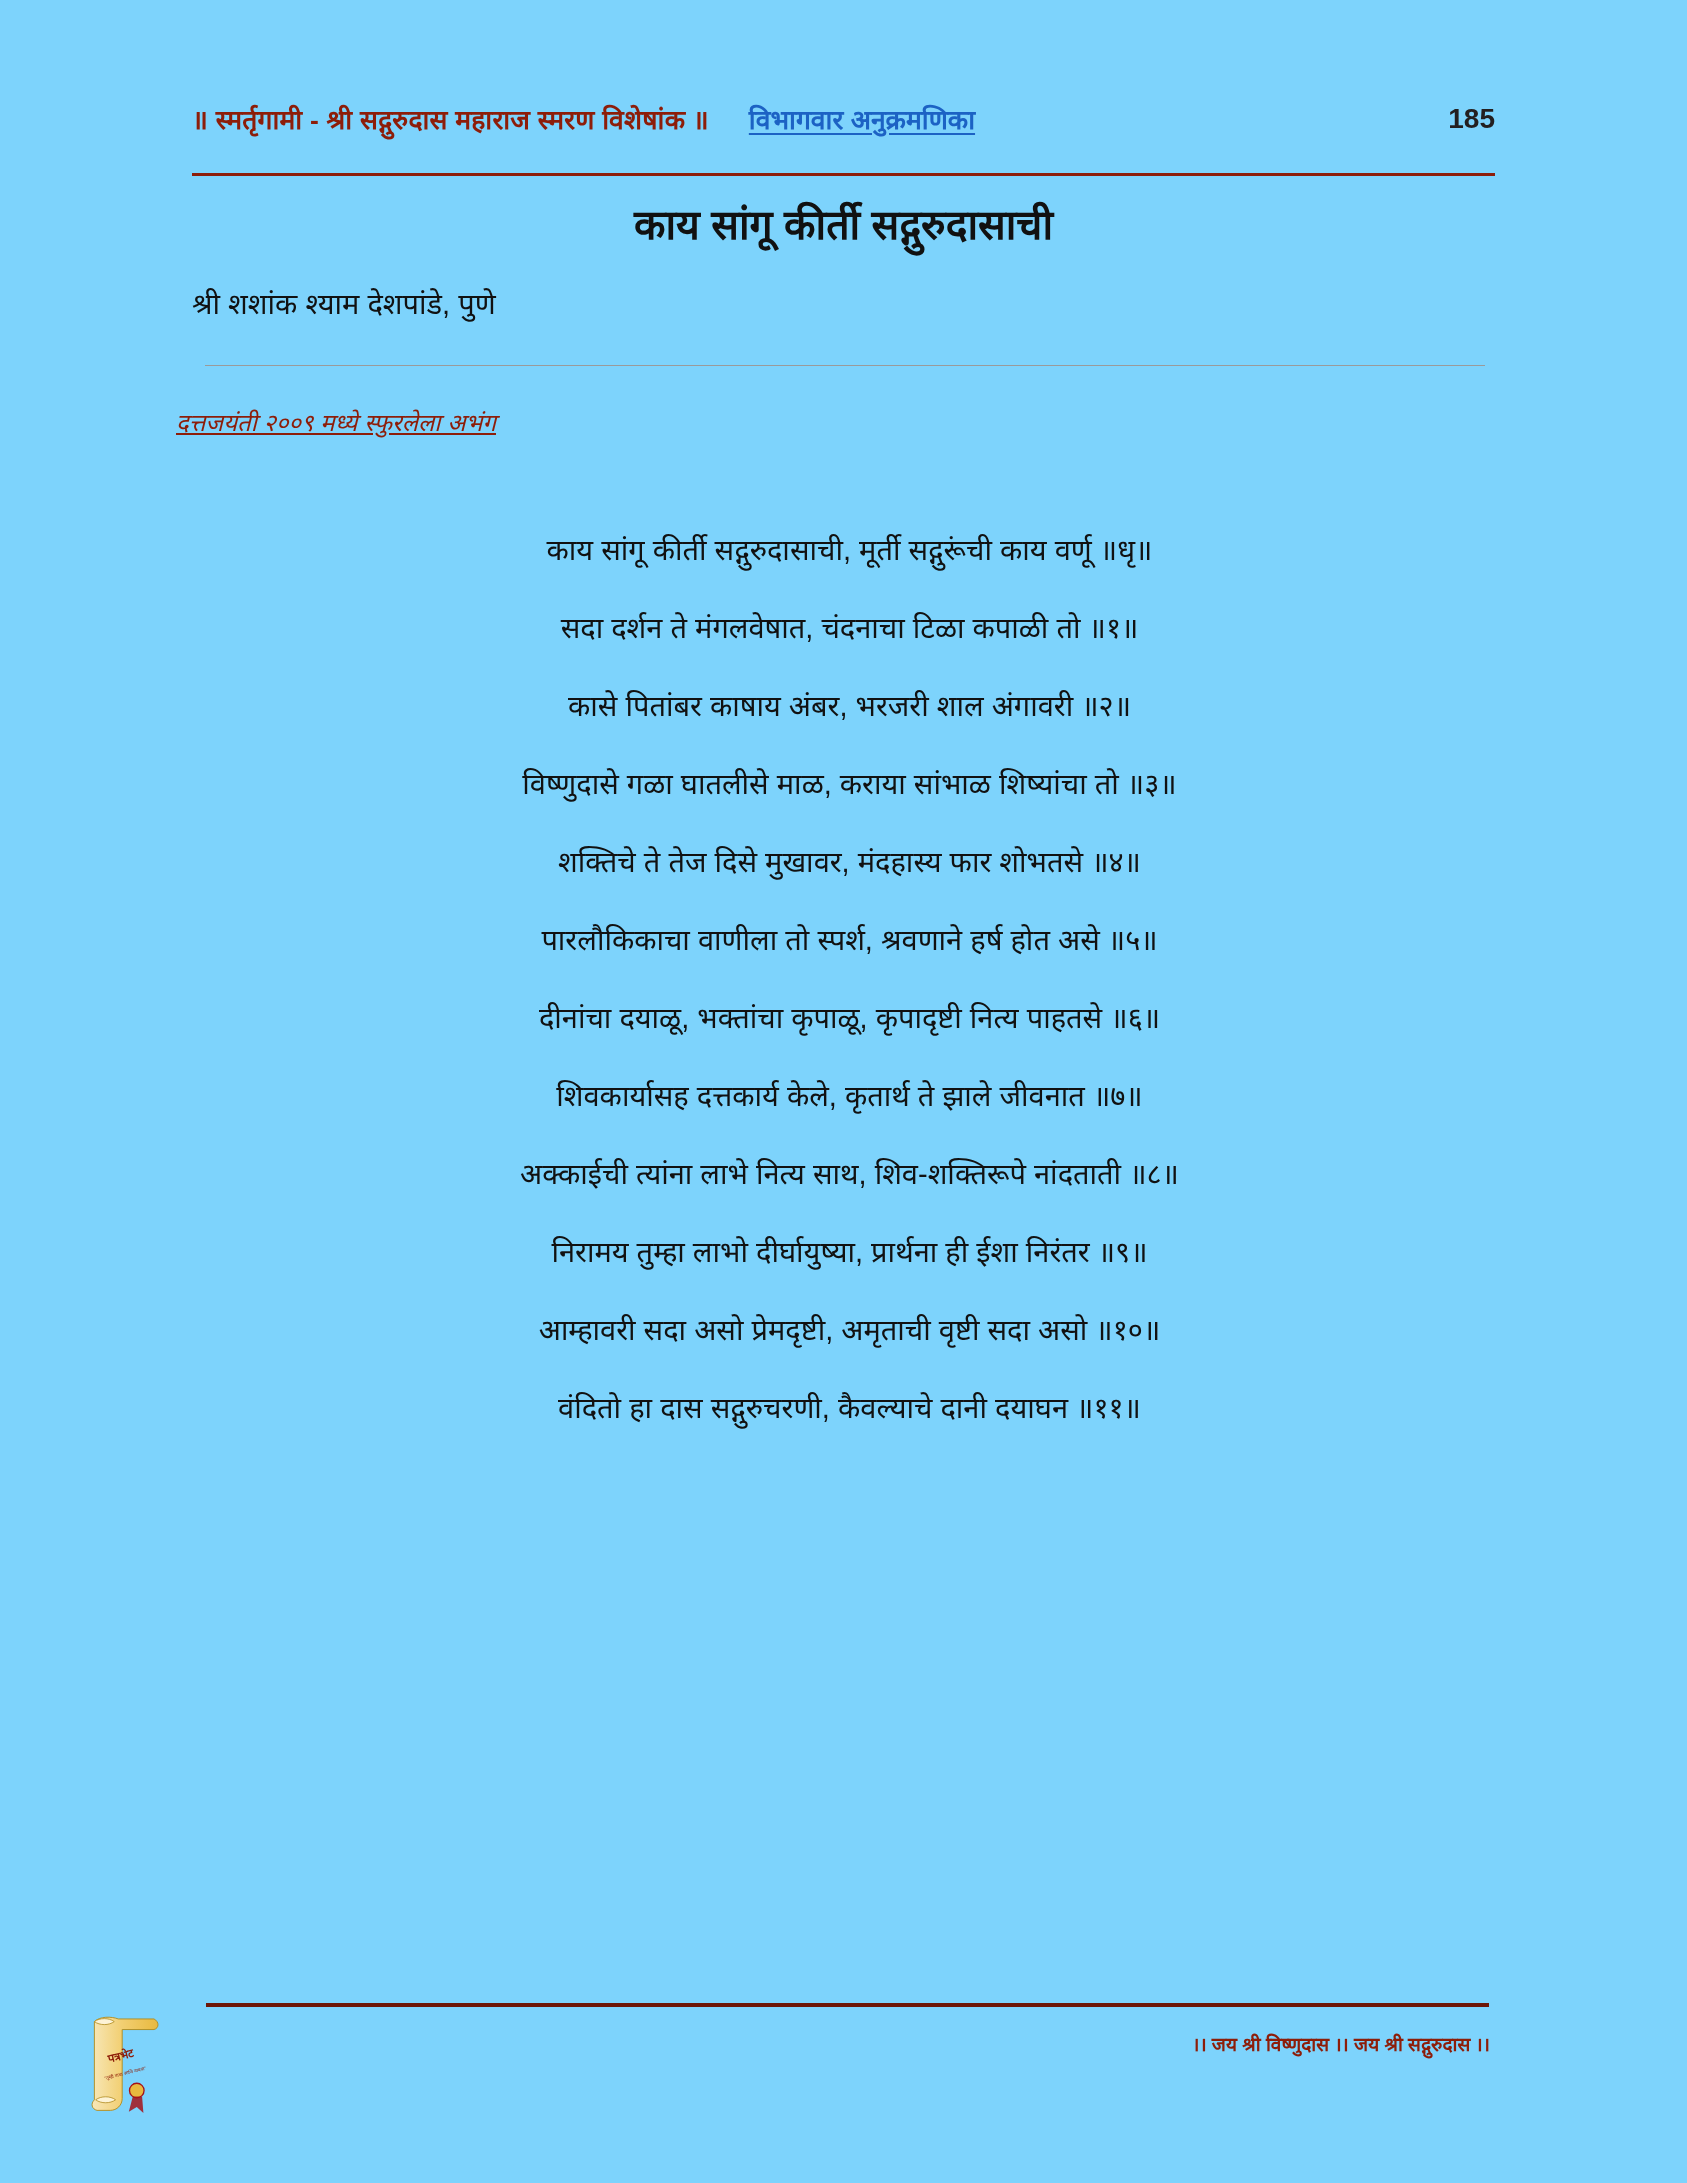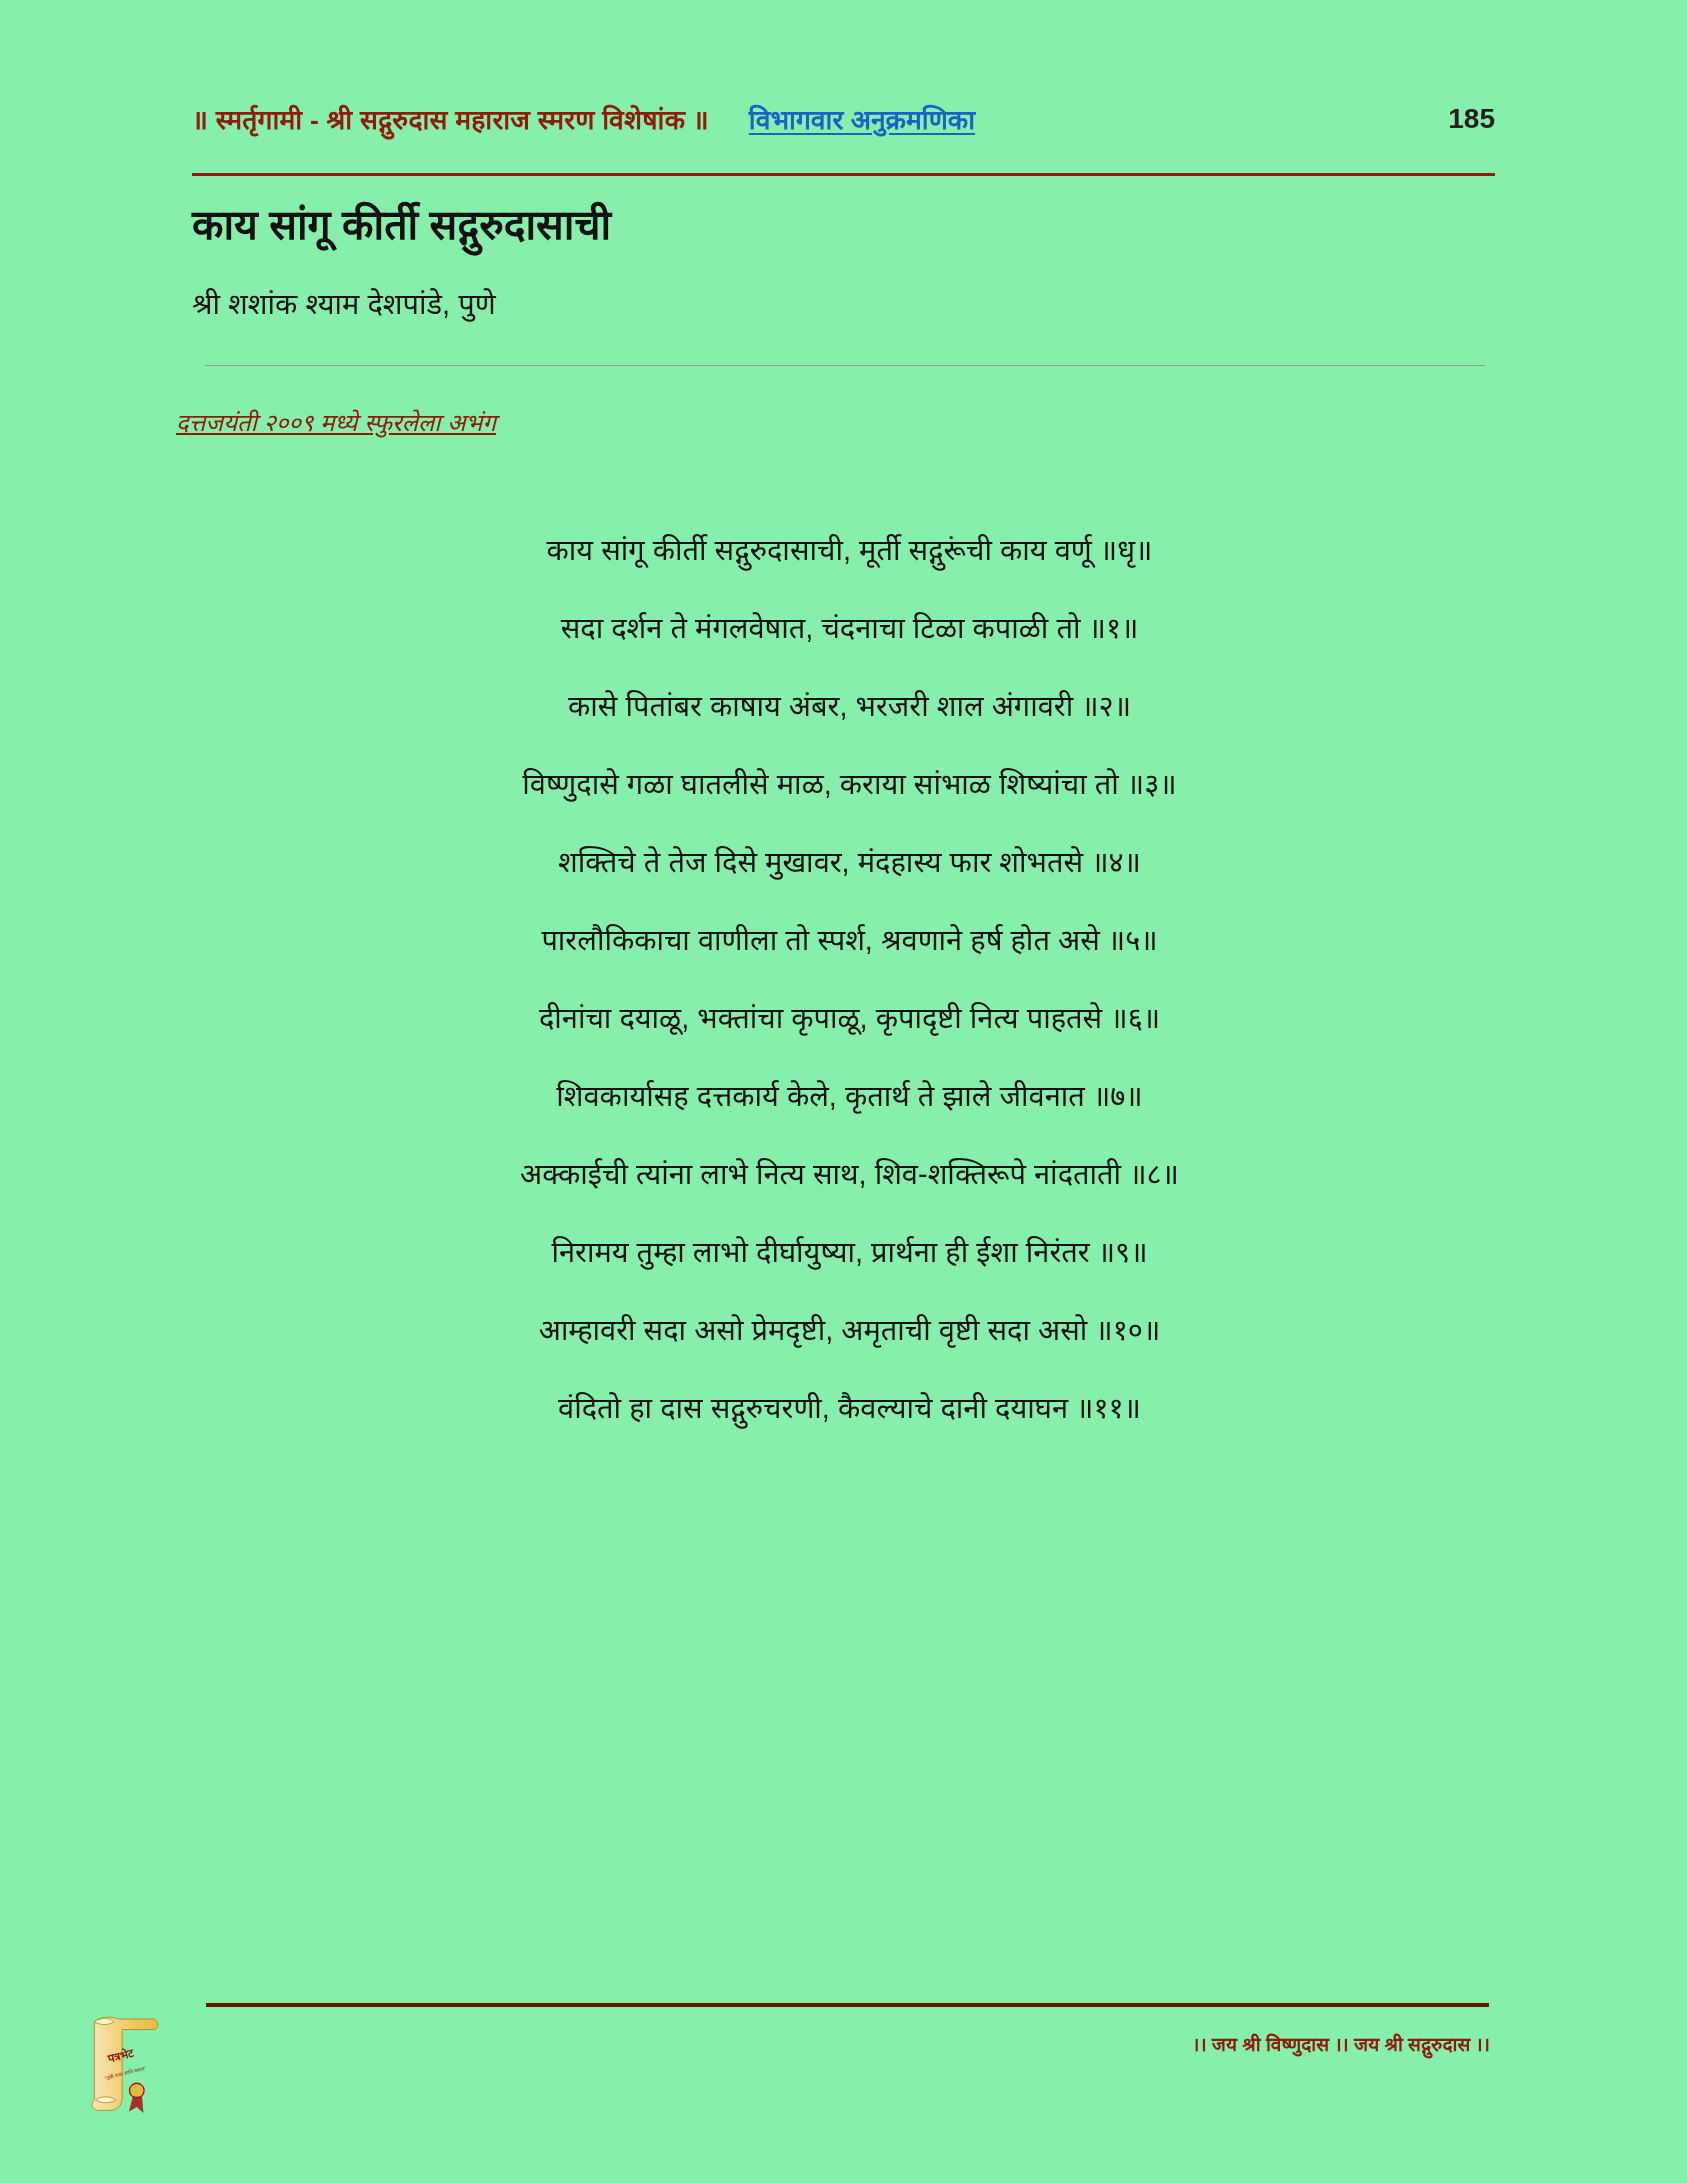--- a/index.html
+++ b/index.html
@@ -7,21 +7,21 @@
     padding: 0;
     background: #ffffff;
   }
   body {
     font-family: "Liberation Sans", sans-serif;
   }
   .page {
     position: relative;
     width: 1687px;
     height: 2183px;
-    background: #86efac;
+    background: #7dd3fc;
     box-sizing: border-box;
     overflow: hidden;
   }
 
   
   .header-row {
     position: absolute;
     top: 98px;
     left: 192px;
     right: 192px;
@@ -63,21 +63,21 @@
     height: 3.3px;
     background: #8d1d09;
   }
 
   
   .doc-title {
     position: absolute;
     top: 200px;
     left: 192px;
     width: 1303px;
-    text-align: left;
+    text-align: center;
     font-family: "Liberation Sans", sans-serif;
     font-size: 41px;
     font-weight: bold;
     color: #111111;
     line-height: 1.25;
   }
   .doc-author {
     position: absolute;
     top: 283px;
     left: 192px;

